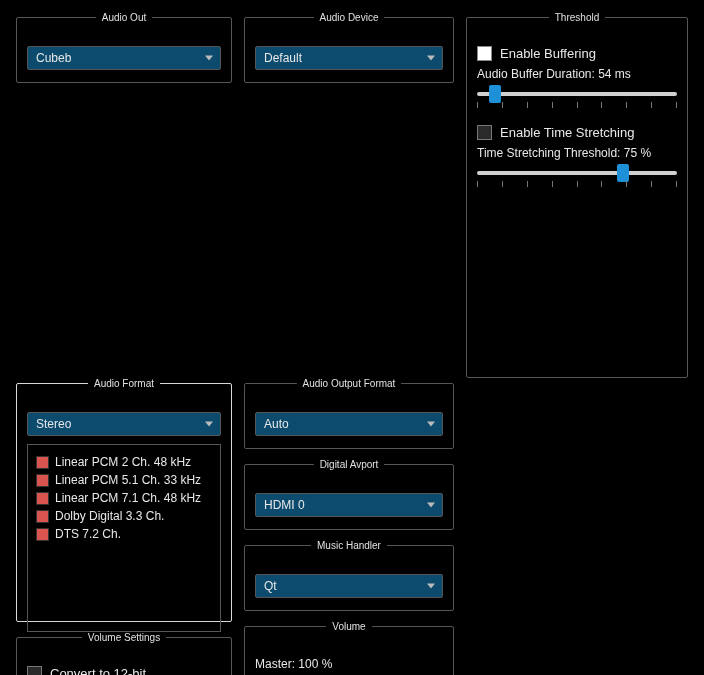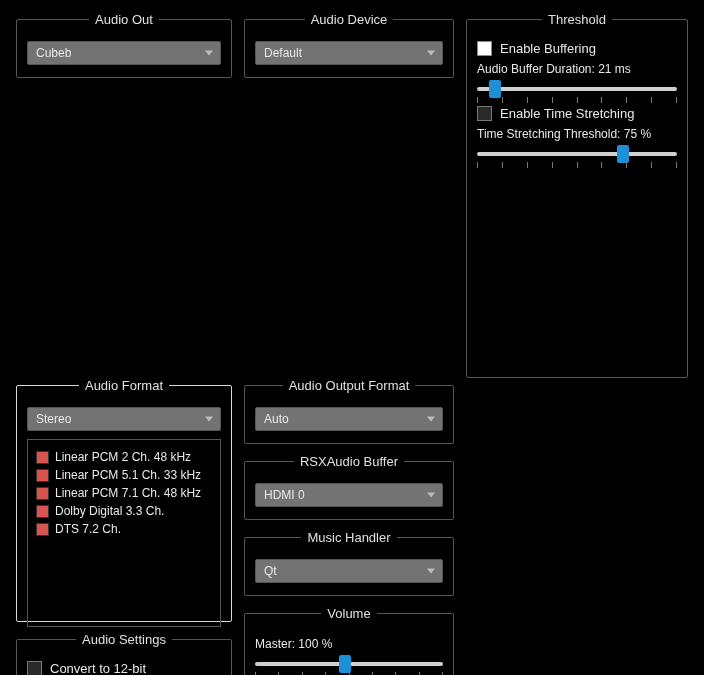--- a/index.html
+++ b/index.html
@@ -2,22 +2,22 @@
 <html><head>
 <meta charset="utf-8">
 <style>
 *{box-sizing:border-box;margin:0;padding:0;font-family:"Segoe UI",Arial,sans-serif}
 body{background:#000;color:#e8e8e8;font-size:12px;width:704px;height:675px;padding:12px 16px}
 .row{display:flex;gap:12px;margin-bottom:10px}
 .col{display:flex;flex-direction:column;gap:10px}
 .c1{width:216px}.c2{width:210px}.c3{flex:1}
 fieldset{border:1px solid #555;border-radius:2px;padding:10px 10px 12px;position:relative;background:transparent}
 fieldset.hl{border:1px solid #d8d8d8}
-legend{padding:0 6px;color:#e0e0e0;font-size:13px;margin:4px auto}
-.sel{width:100%;background:#737373;border:1px solid #555;color:#e8e8e8;height:24px;padding:2px 22px 2px 8px;appearance:none;position:relative;font-size:12px;border-radius:2px}
+legend{padding:0 6px;color:#e0e0e0;font-size:10px;margin:13px auto}
+.sel{width:100%;background:#0c4a6e;border:1px solid #555;color:#e8e8e8;height:24px;padding:2px 22px 2px 8px;appearance:none;position:relative;font-size:12px;border-radius:2px}
 .sel-wrap{position:relative;width:100%}
 .sel-wrap::after{content:"";position:absolute;right:8px;top:50%;transform:translateY(-50%);border-left:4px solid transparent;border-right:4px solid transparent;border-top:5px solid #bbb;pointer-events:none}
 .listbox{border:1px solid #555;background:transparent;padding:8px;margin-top:8px;height:188px}
 .li{display:flex;align-items:center;gap:6px;padding:2px 0;font-size:12px}
 .li .box{width:13px;height:13px;background:#d9534f;border:1px solid #333;flex-shrink:0}
 .chk{display:flex;align-items:center;gap:8px;font-size:13px}
 .chk .box{width:15px;height:15px;background:#fff;border:1px solid #888;flex-shrink:0}
 .chk .box.dark{background:#2a2a2a;border:1px solid #777}
 .lab{font-size:12px;color:#e8e8e8;margin:2px 0 4px}
 .slider{position:relative;height:26px;margin-top:2px}
@@ -42,37 +42,37 @@
       <div class="sel-wrap"><select class="sel"><option>Default</option></select></div>
     </fieldset>
   </div>
   <div class="col c3">
     <fieldset style="height:366px">
       <legend>Threshold</legend>
       <label class="chk">
           <span class="box"></span>
           <span>Enable Buffering</span>
         </label>
-      <div class="lab" style="margin-top:6px">Audio Buffer Duration: 21 ms</div>
+      <div class="lab" style="margin-top:6px">Audio Buffer Duration: 54 ms</div>
       <div class="slider">
         <div class="track"></div>
           <div class="thumb" id="th1" style="left: 12px;"></div>
         <div class="ticks">
             <span></span>
             <span></span>
             <span></span>
             <span></span>
             <span></span>
             <span></span>
             <span></span>
             <span></span>
             <span></span>
           </div>
       </div>
-      <label class="chk" style="margin-top:0">
+      <label class="chk" style="margin-top:14px">
           <span class="box dark"></span>
           <span>Enable Time Stretching</span>
         </label>
       <div class="lab" style="margin-top:6px">Time Stretching Threshold: 75 %</div>
       <div class="slider">
         <div class="track"></div>
           <div class="thumb" id="th2" style="left: 140px;"></div>
         <div class="ticks">
             <span></span>
             <span></span>
@@ -111,35 +111,35 @@
             <span class="box"></span>
             <span>Dolby Digital 3.3 Ch.</span>
           </div>
         <div class="li">
             <span class="box"></span>
             <span>DTS 7.2 Ch.</span>
           </div>
       </div>
     </fieldset>
     <fieldset>
-      <legend>Audio Settings</legend>
+      <legend>Volume Settings</legend>
       <label class="chk">
           <span class="box dark"></span>
           <span>Convert to 12-bit</span>
         </label>
     </fieldset>
   </div>
 
   <div class="col c2">
     <fieldset>
       <legend>Audio Output Format</legend>
       <div class="sel-wrap"><select class="sel"><option>Auto</option></select></div>
     </fieldset>
     <fieldset>
-      <legend>RSXAudio Buffer</legend>
+      <legend>Digital Avport</legend>
       <div class="sel-wrap"><select class="sel"><option>HDMI 0</option></select></div>
     </fieldset>
     <fieldset>
       <legend>Music Handler</legend>
       <div class="sel-wrap"><select class="sel"><option>Qt</option></select></div>
     </fieldset>
     <fieldset>
       <legend>Volume</legend>
       <div class="lab">Master: 100 %</div>
       <div class="slider">

